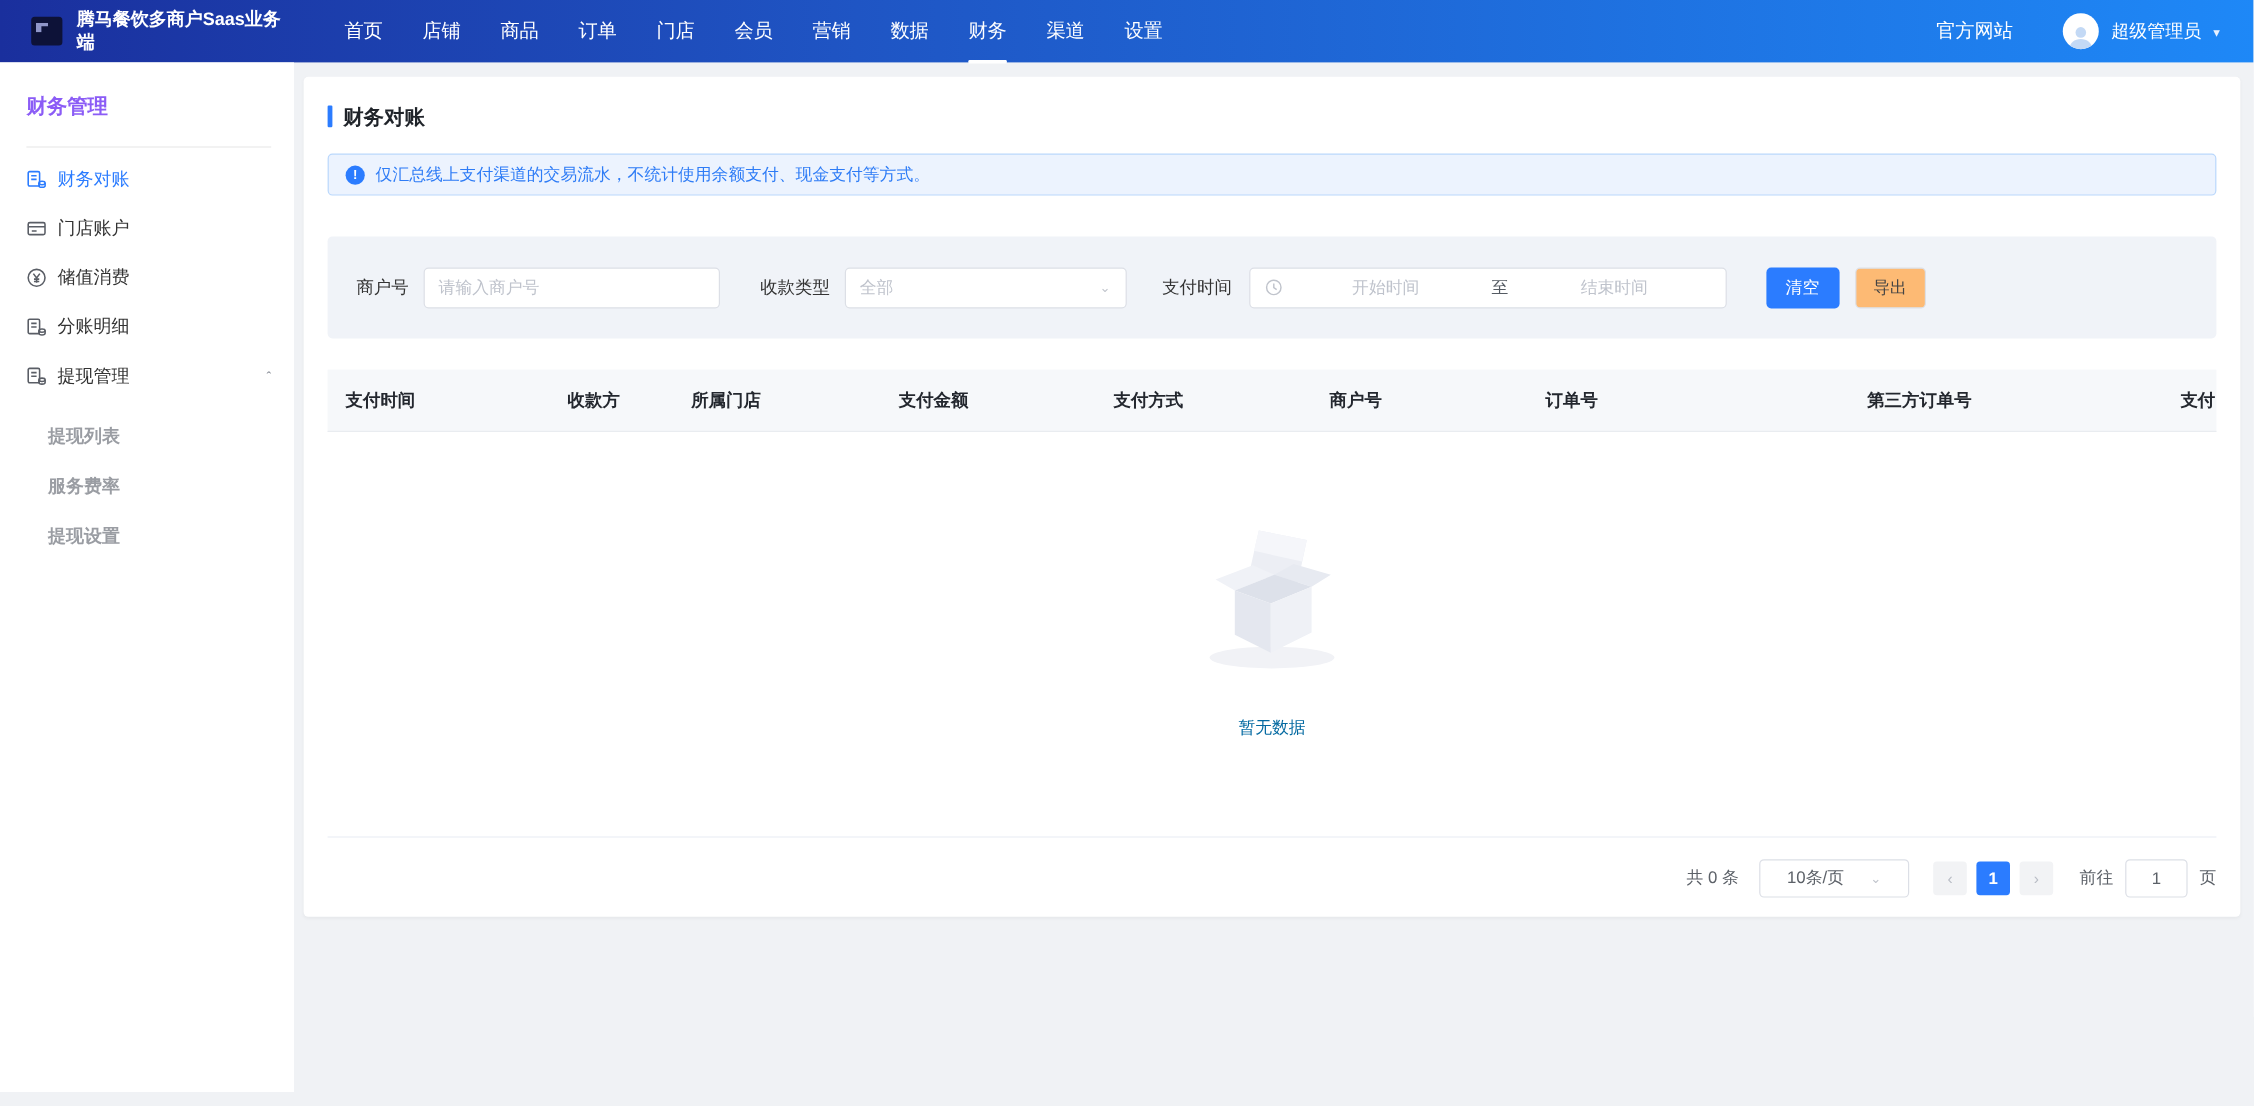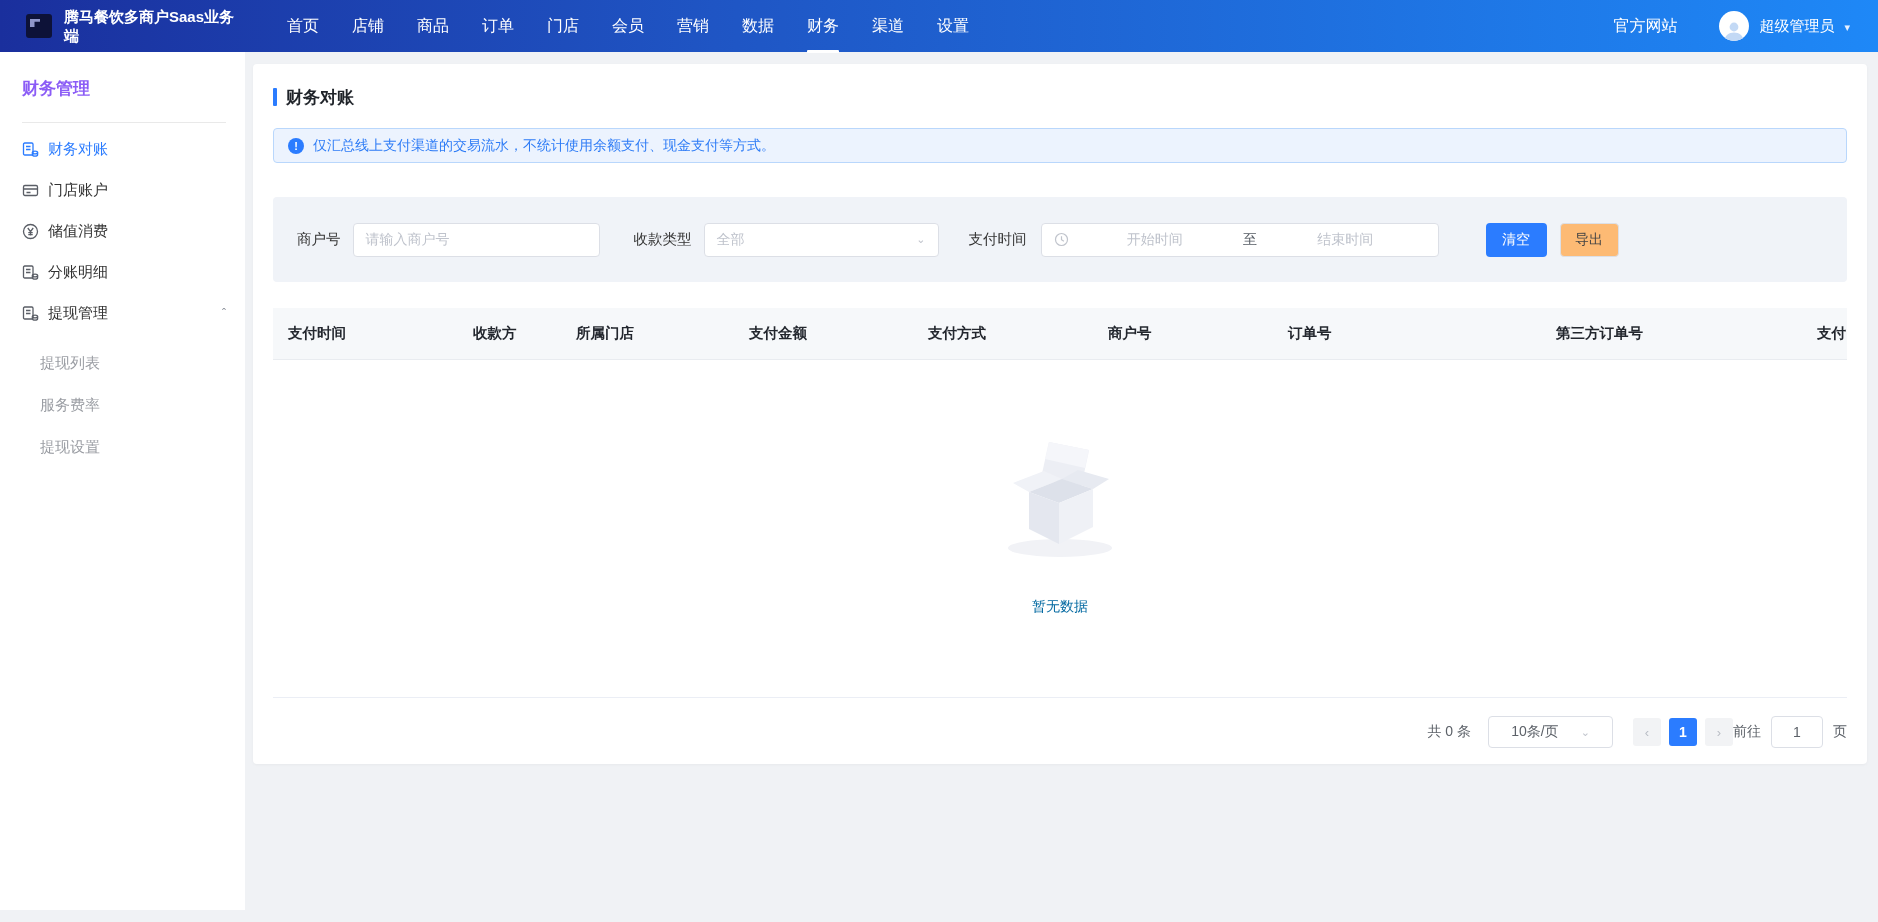--- a/index.html
+++ b/index.html
@@ -37,21 +37,21 @@
   .menu { padding-top:6px; }
   .menu-item { display:flex; align-items:center; height:41px; font-size:15px;
     color:#333; cursor:pointer; padding-right:19px; }
   .menu-item .mi-icon { width:17px; height:17px; margin-right:9px; color:#5a5e66;
     flex:0 0 auto; display:flex; }
   .menu-item.active { color:#2b7cff; }
   .menu-item.active .mi-icon { color:#2b7cff; }
   .menu-item .caret { margin-left:auto; color:#8a8f99; font-size:12px; }
   .submenu { display:flex; flex-wrap:wrap; width:180px; padding:8px 0 0 18px; }
   .submenu-item { width:95px; font-size:15px; color:#9a9da3; height:42px;
-    display:flex; align-items:center; cursor:pointer; }
+    display:flex; align-items:center; cursor:pointer;font-weight:bold; }
 
   
   .main { flex:1; position:relative; }
   .card { background:#fff; border-radius:4px; margin:12px 16px 0 8px; height:700px;
     padding:0 20px; box-shadow:0 1px 3px rgba(0,0,0,.04); overflow:hidden; }
 
   .page-title-row { display:flex; align-items:center; padding-top:21px; height:45px; }
   .title-bar { width:4px; height:18px; background:#2b7cff; border-radius:1px; margin-right:9px; }
   .page-title { font-size:17px; font-weight:700; color:#1f2329; }
 
@@ -70,21 +70,21 @@
   .placeholder { color:#bfc3cc; font-size:14px; }
   .merchant-input { width:247px; margin:0 0 0 12px; }
   .type-select { width:235px; margin-left:12px; justify-content:space-between; }
   .sel-caret { color:#c0c4cc; font-size:11px; }
   .date-range { width:398px; margin-left:14px; gap:0; }
   .clock-icon { color:#c0c4cc; display:flex; margin-right:6px; }
   .date-start, .date-end { flex:1; text-align:center; }
   .date-sep { font-size:14px; color:#555b63; padding:0 8px; }
   .btn { height:34px; border-radius:4px; font-size:14px; display:flex; align-items:center;
     justify-content:center; cursor:pointer; }
-  .btn-primary { background:#2b7cff; color:#fff; width:61px; margin-left:47px; }
+  .btn-primary { background:#2b7cff; color:#fff; width:61px; margin-left:33px; }
   .btn-plain { background:#fdba74; color:#444; border:1px solid #dcdfe6; width:59px; margin-left:13px; }
   .ml-type { margin-left:34px; } .ml-time { margin-left:30px; }
 
   .table-header { margin-top:26px; height:52px; background:#f6f8fa;
     border-bottom:1px solid #e9ecf0; display:flex; align-items:center; padding-left:15px;
     overflow:hidden; }
   .th { font-size:14.5px; font-weight:700; color:#23272e; white-space:nowrap; flex:0 0 auto; }
   .c0{width:185px}.c1{width:103px}.c2{width:173px}.c3{width:179px}.c4{width:180px}
   .c5{width:180px}.c6{width:268px}.c7{width:261px}.c8{width:30px;overflow:hidden}
 
@@ -99,21 +99,21 @@
   .pg-size { width:125px; height:32px; border:1px solid #dcdfe6; border-radius:4px;
     background:#fff; display:flex; align-items:center; justify-content:center; gap:22px;
     cursor:pointer; }
   .pg-arrow { width:28px; height:28px; border-radius:3px; background:#f2f3f5;
     display:flex; align-items:center; justify-content:center; color:#b9bdc5; font-size:13px;
     cursor:pointer; }
   .pg-prev { margin-left:20px; } .pg-next { margin-left:8px; }
   .pg-page { width:28px; height:28px; border-radius:3px; background:#2b7cff; color:#fff;
     font-weight:700; display:flex; align-items:center; justify-content:center; margin-left:8px;
     cursor:pointer; }
-  .pg-goto-label { }
+  .pg-goto-label { margin-left:22px; }
   .pg-goto-input { width:52px; height:32px; border:1px solid #dcdfe6; border-radius:4px;
     background:#fff; display:flex; align-items:center; justify-content:center; margin-left:10px;
     color:#5c6168; }
   .pg-page-label { margin-left:10px; }
 </style>
 </head>
 <body>
 
 <div class="topbar">
   <div class="brand">

